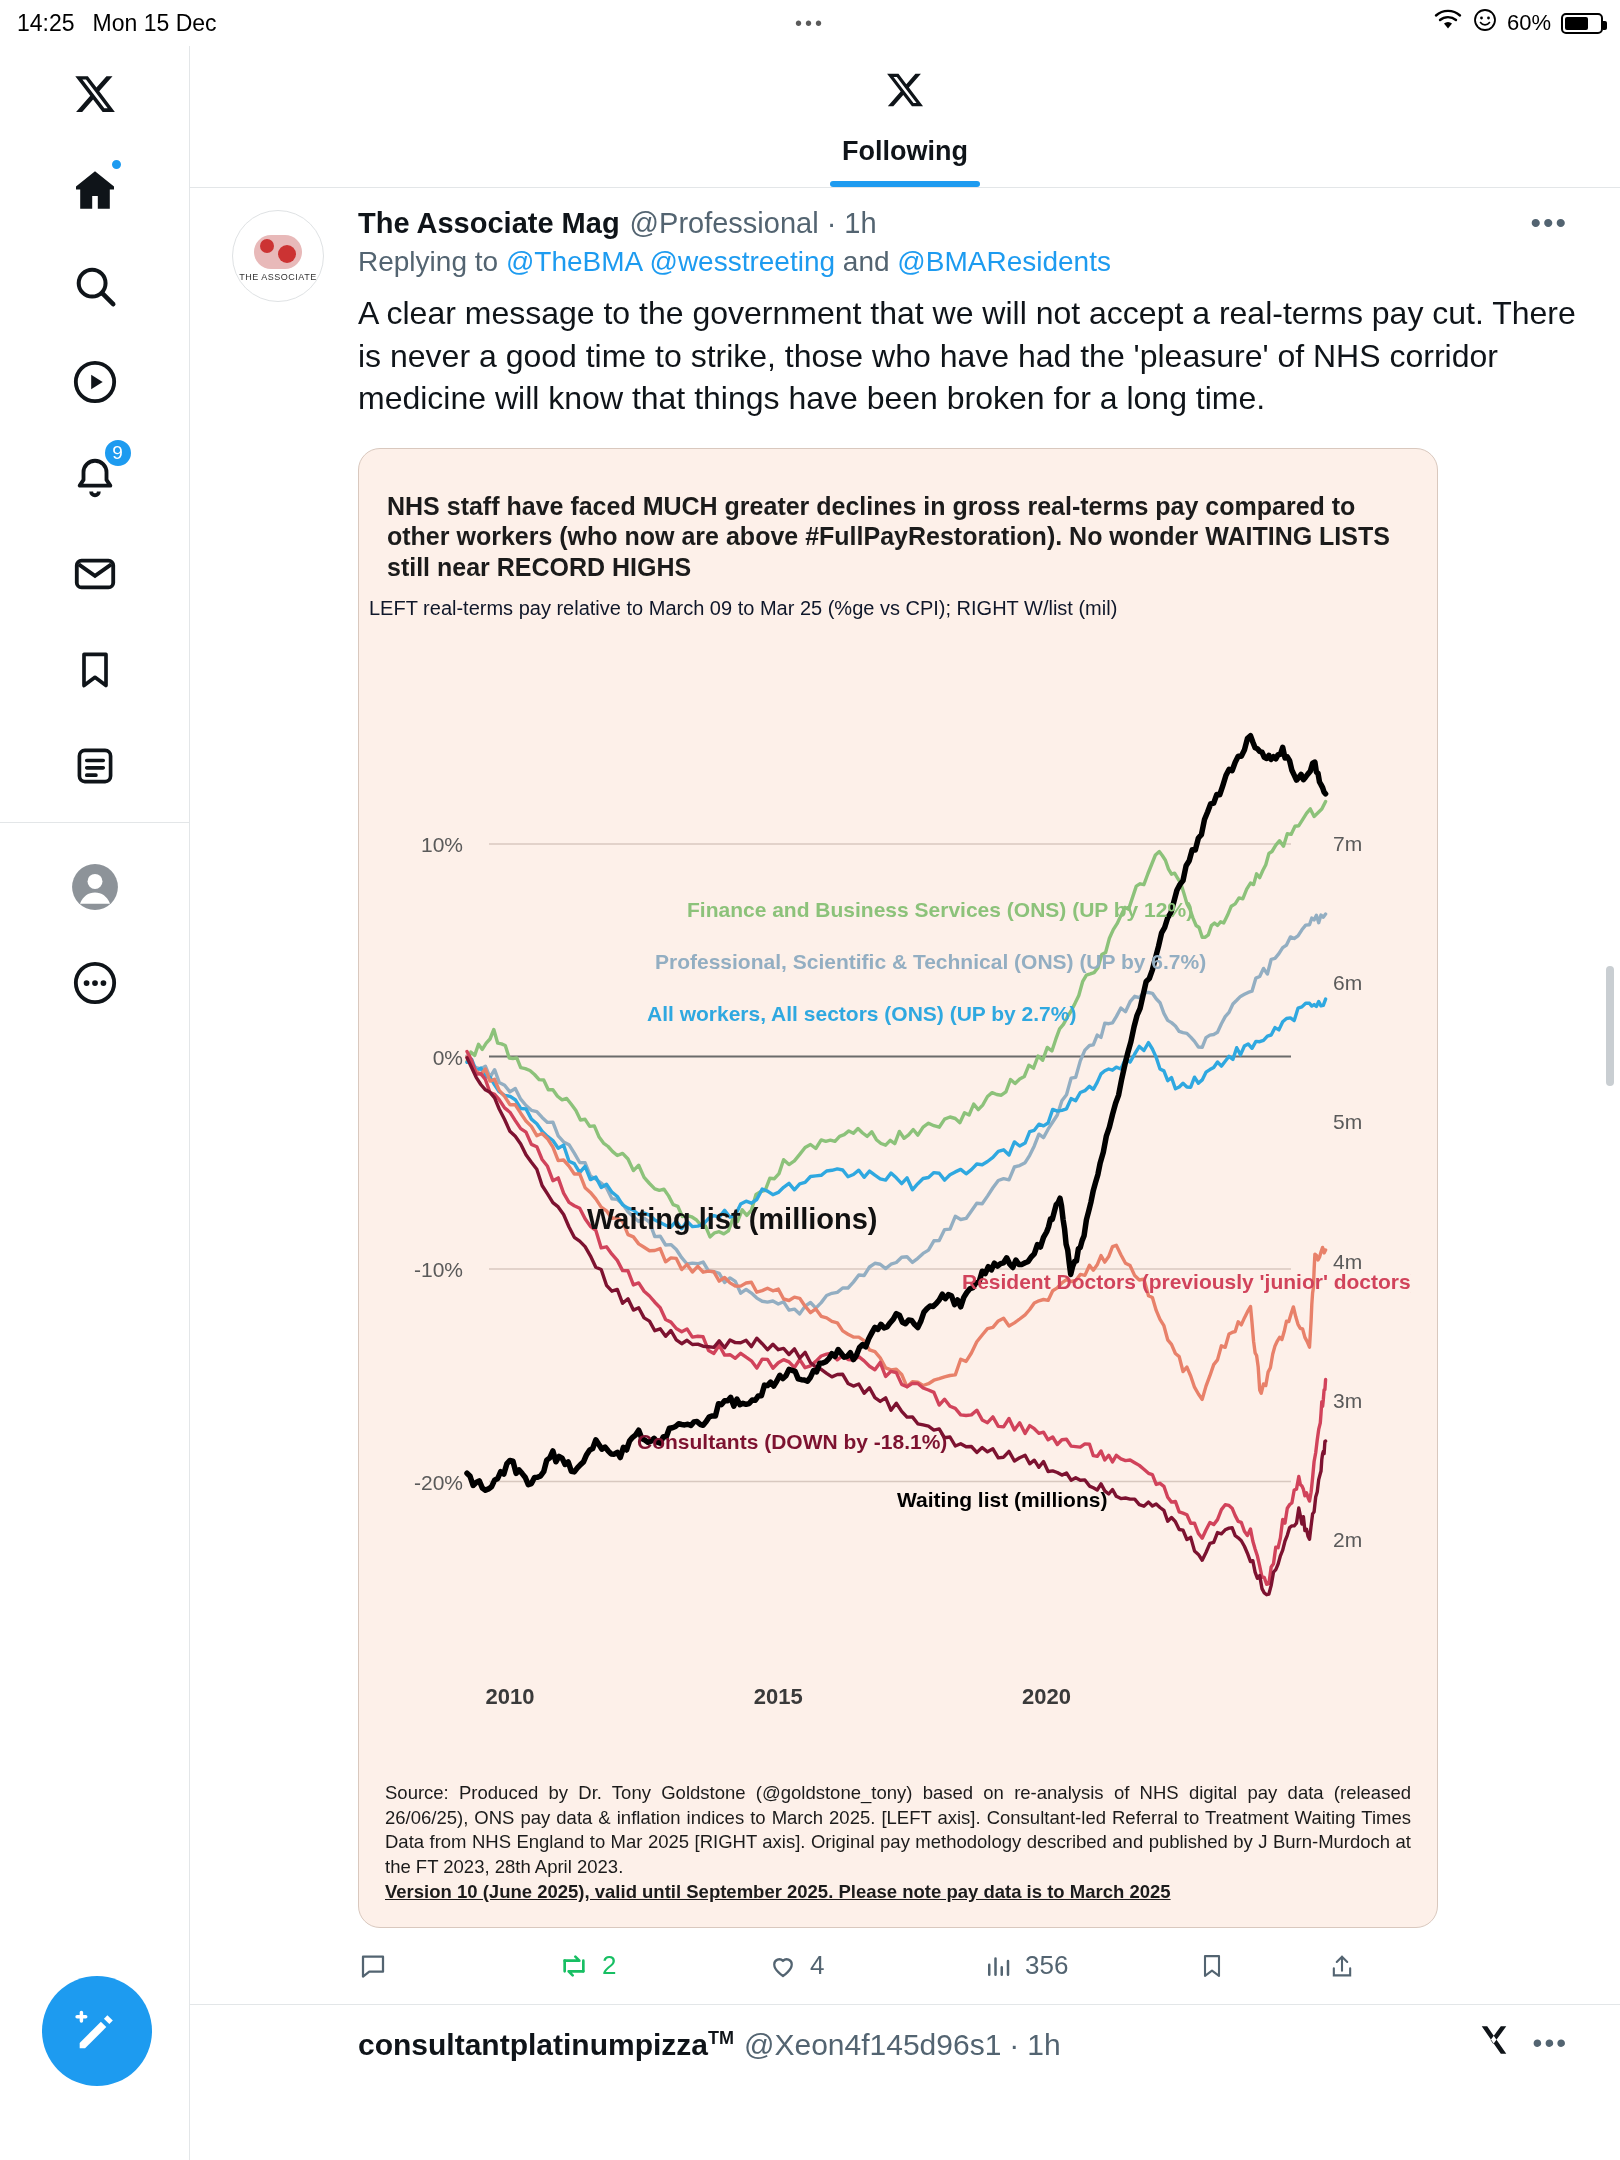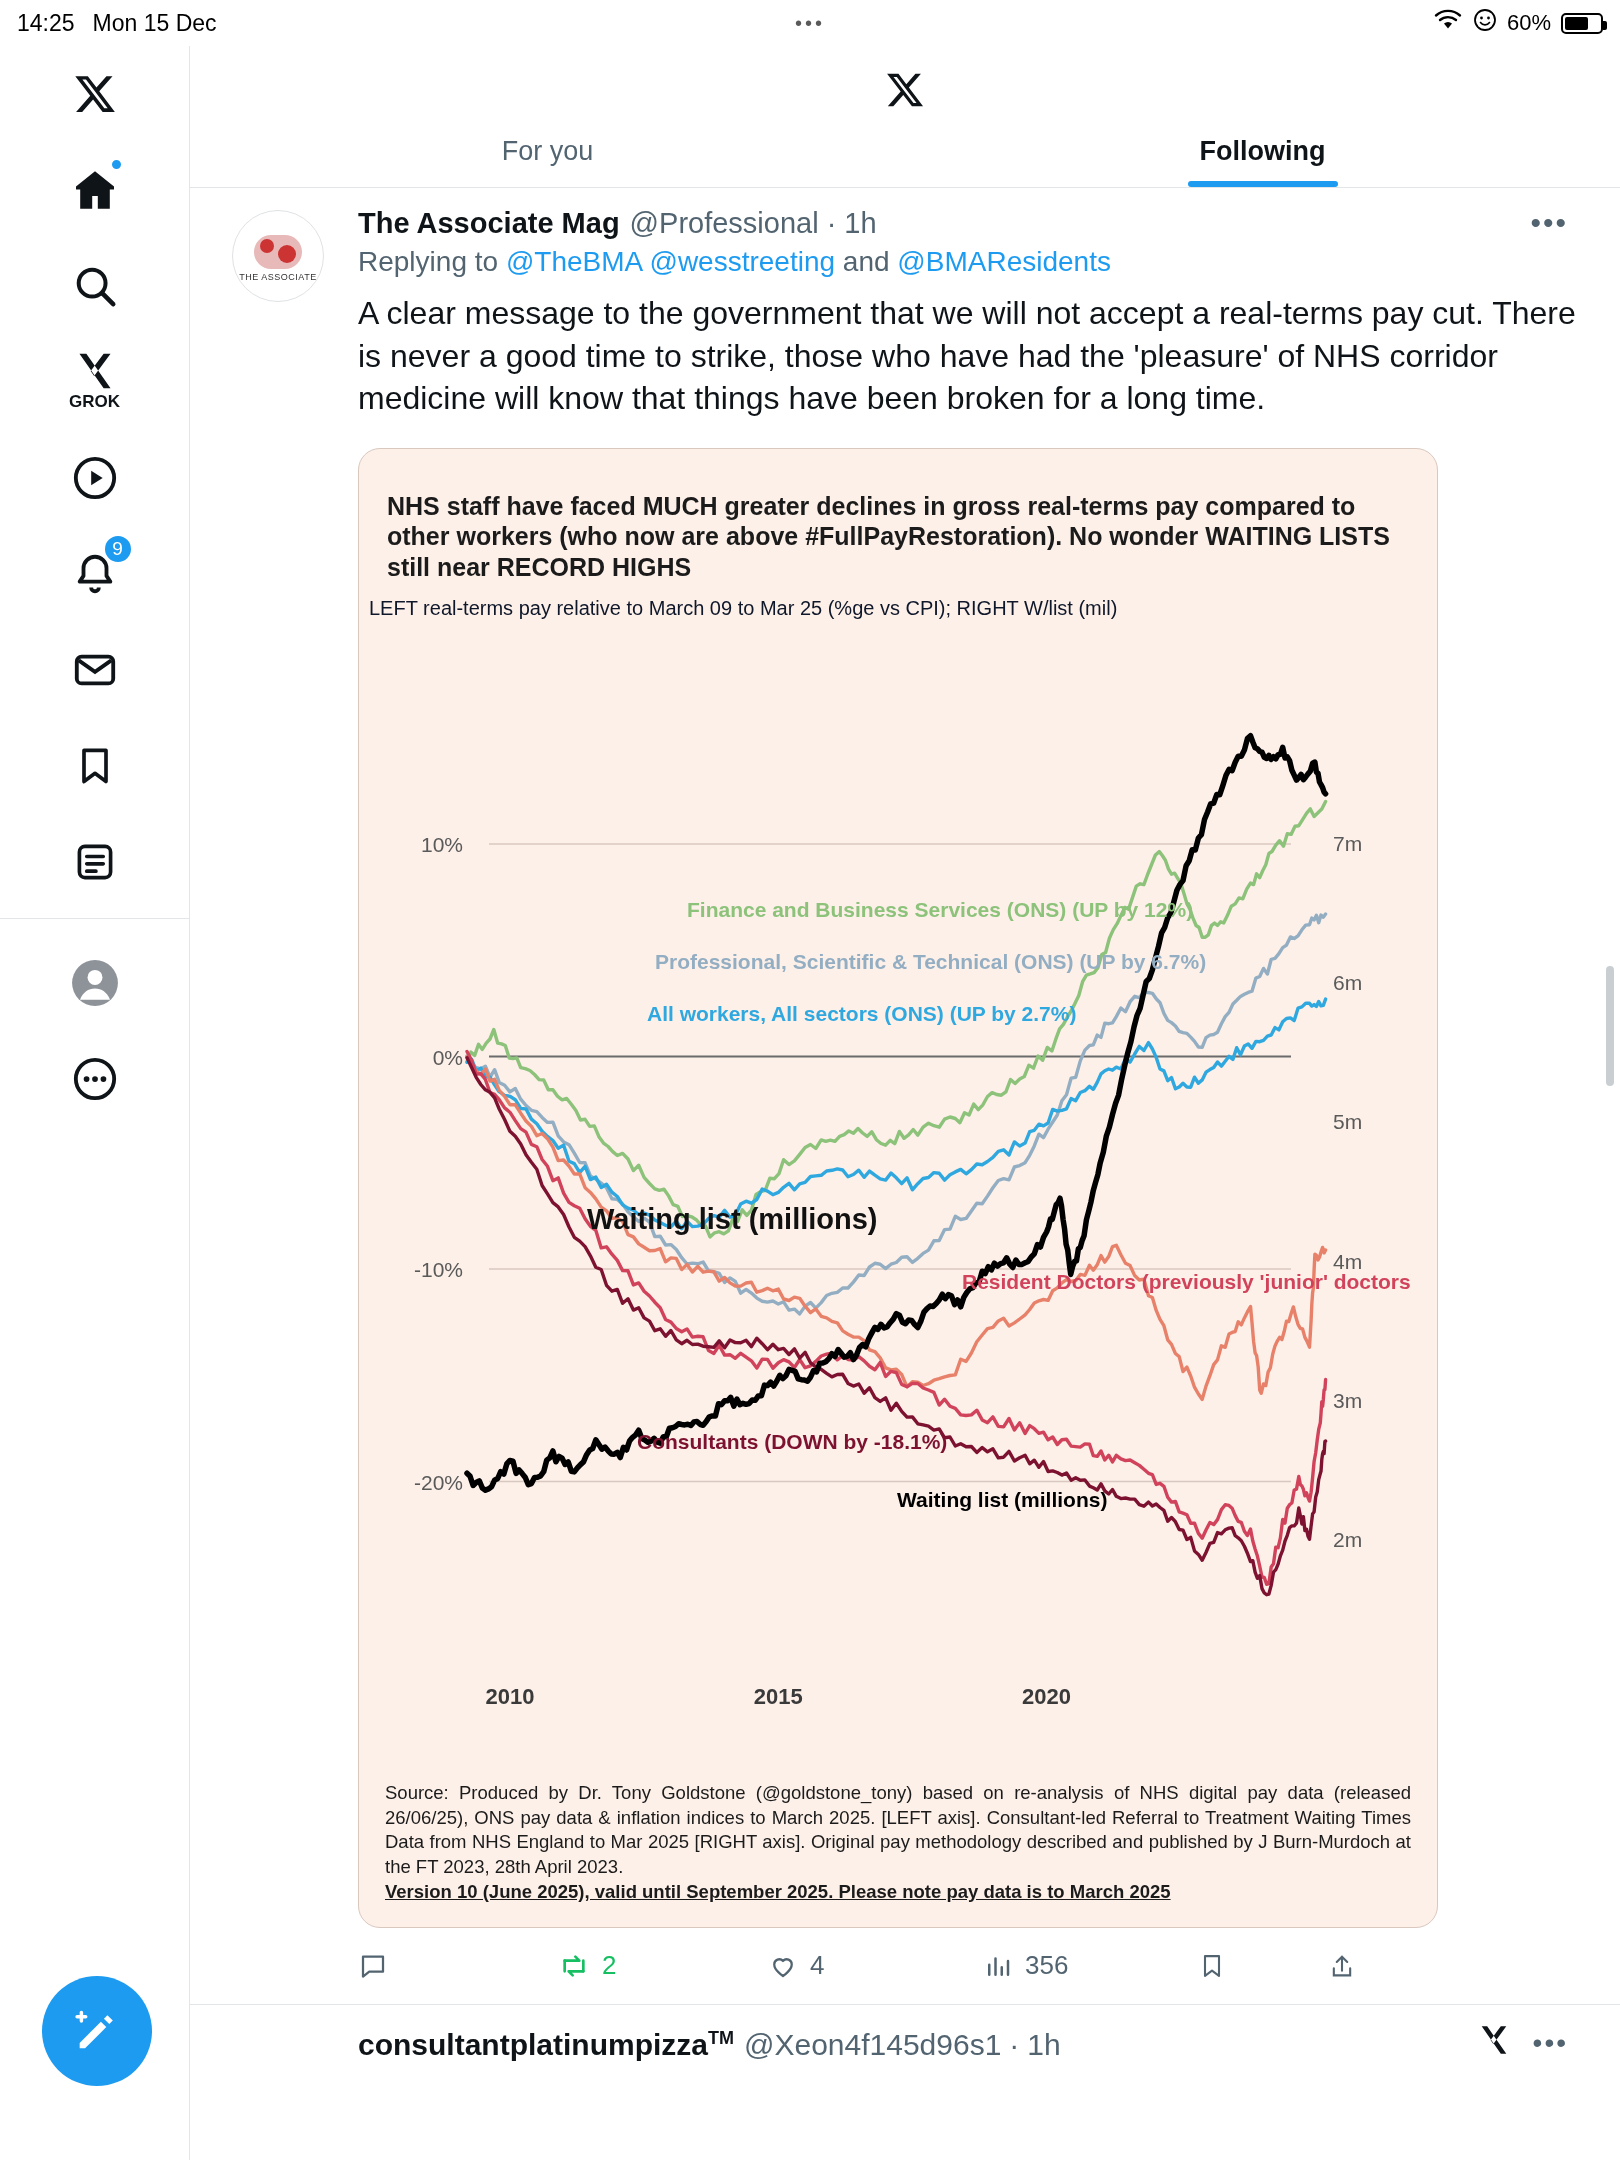--- a/index.html
+++ b/index.html
@@ -189,28 +189,20 @@
       </div>
     <div class="nav-row">
         <div class="nav-icon">
       <svg width="46" height="46" viewBox="0 0 24 24">
             <circle cx="10.5" cy="10.5" r="7" stroke="#0f1419" stroke-width="2.1" fill="none"></circle>
             <path d="M16 16l5.5 5.5" stroke="#0f1419" stroke-width="2.4" stroke-linecap="round"></path>
           </svg>
     </div>
       </div>
     <div class="nav-row">
-        <div class="nav-icon" style="flex-direction:column;">
-      <svg width="44" height="38" viewBox="0 0 24 22">
-            <path fill="#0f1419" d="M3 1h4l14 20h-4zM21 1h-4L9.5 11l2 2.9z"></path>
-          </svg>
-      <span style="font-size:17px;font-weight:bold;margin-top:2px;">GROK</span>
-    </div>
-      </div>
-    <div class="nav-row">
         <div class="nav-icon">
       <svg width="46" height="46" viewBox="0 0 24 24">
             <circle cx="12" cy="12" r="10" stroke="#0f1419" stroke-width="2" fill="none"></circle>
             <path d="M10 8.2l6 3.8-6 3.8z" fill="#0f1419"></path>
           </svg>
     </div>
       </div>
     <div class="nav-row">
         <div class="nav-icon">
       <svg width="46" height="46" viewBox="0 0 24 24">
@@ -277,23 +269,20 @@
     <div style="position:absolute; left:0; top:-46px; width:1430px; height:46px;"></div>
 
     <div style="height:18px;"></div>
     <div style="display:flex;justify-content:center;align-items:center;height:52px;">
       <svg width="40" height="40" viewBox="0 0 24 24">
           <path fill="#0f1419" d="M18.244 2.25h3.308l-7.227 8.26 8.502 11.24H16.17l-5.214-6.817L4.99 21.75H1.68l7.73-8.835L1.254 2.25H8.08l4.713 6.231zm-1.161 17.52h1.833L7.084 4.126H5.117z"></path>
         </svg>
     </div>
 
     <div class="tabs">
-      <div class="tab">
-          <span>For you</span>
-        </div>
       <div class="tab active">
           <span>Following</span>
         </div>
     </div>
 
     <div class="tweet">
       <div class="avatar">
         <div class="blob"></div>
         <div class="atxt">THE ASSOCIATE</div>
       </div>

